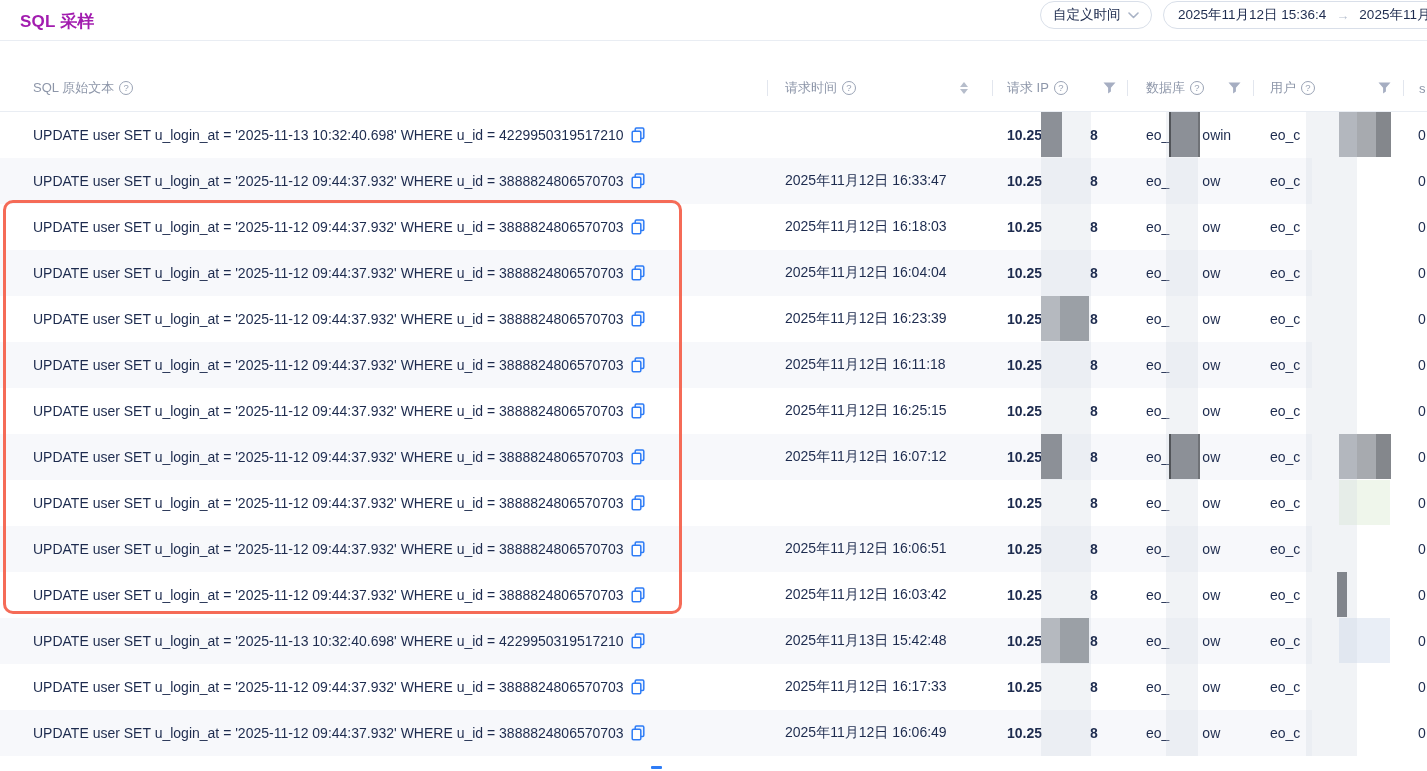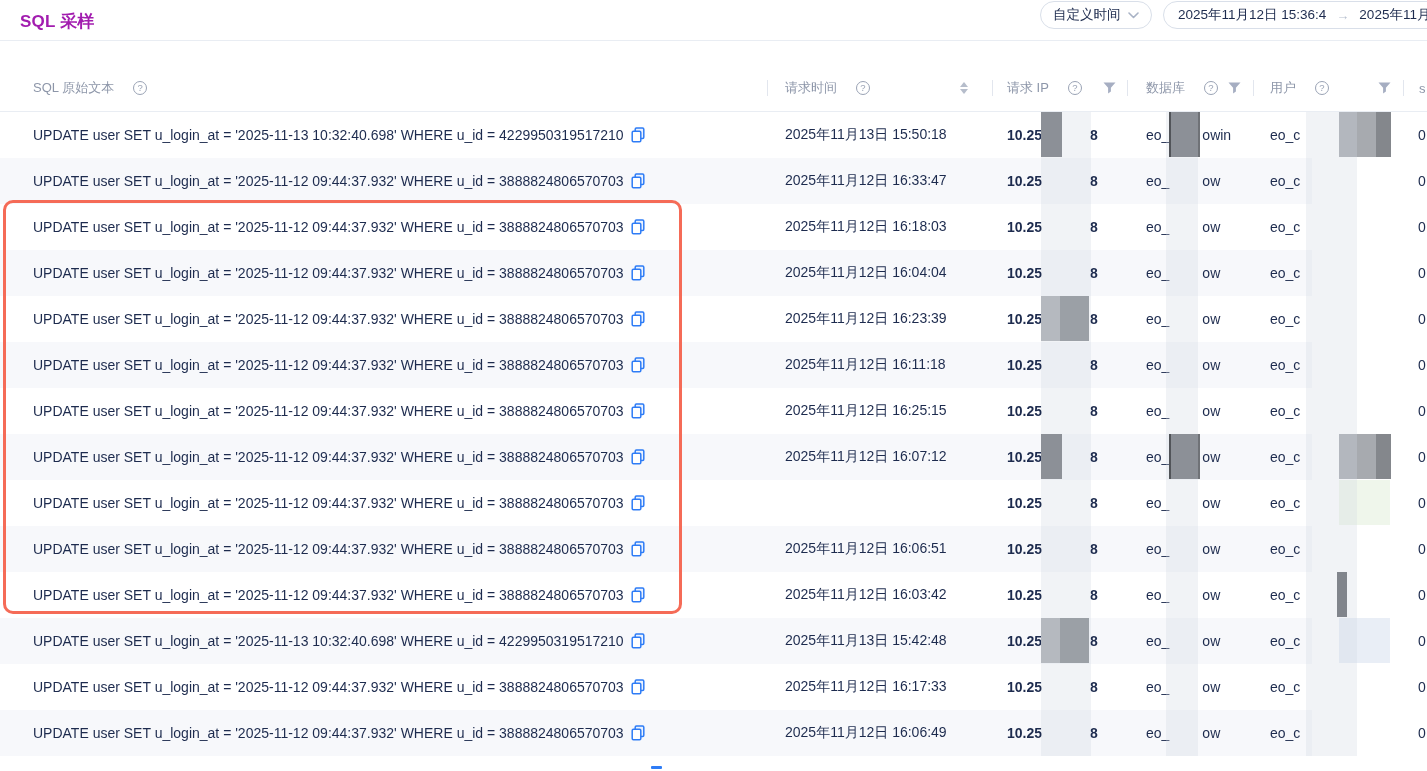--- a/index.html
+++ b/index.html
@@ -12,21 +12,21 @@
   .pill { position:absolute; top:1px; height:28px; border:1px solid #d9dfe9; border-radius:15px;
     background:#fff; display:flex; align-items:center; font-size:13.5px; color:#1d2b4e; }
   .pill-time { left:1040px; width:112px; padding:0 12px; justify-content:space-between; cursor:pointer; }
   .pill-date { left:1163px; width:290px; padding:0 14px; cursor:pointer; white-space:nowrap; }
   .chev { width:11px; height:7px; }
   .arrow { color:#b6bfce; margin:0 10px; font-size:13px; }
 
   .thead { position:absolute; left:0; top:41px; width:1427px; height:71px; background:#fff; }
   .thead-inner { position:absolute; left:0; bottom:0; width:100%; height:47px;
     border-bottom:1px solid #e9edf3; }
-  .th { position:absolute; top:0; height:46px; display:flex; align-items:center; gap:19px;
+  .th { position:absolute; top:0; height:46px; display:flex; align-items:center; gap:5px;
     font-size:13px; color:#8d96a9; white-space:nowrap; }
   .th-sep { position:absolute; top:15px; width:1px; height:16px; background:#e2e6ee; }
   .help { width:14px; height:14px; border:1px solid #9aa3b5; border-radius:50%;
     color:#9aa3b5; font-size:9.5px; line-height:12px; text-align:center; display:inline-block;
     cursor:pointer; flex:0 0 auto; }
   .sortbox { display:inline-flex; flex-direction:column; gap:2px; cursor:pointer; margin-left:2px; }
   .tri-up { width:0; height:0; border-left:4px solid transparent; border-right:4px solid transparent;
     border-bottom:5px solid #b6bdcb; }
   .tri-dn { width:0; height:0; border-left:4px solid transparent; border-right:4px solid transparent;
     border-top:5px solid #b6bdcb; }
@@ -152,23 +152,20 @@
 
 <div class="tbody" id="tbody">
     <div class="row">
     <div class="cell c-sql">
       <span>UPDATE user SET u_login_at = '2025-11-13 10:32:40.698' WHERE u_id = 4229950319517210</span>
       <svg class="copy-btn" viewBox="0 0 15 16">
         <rect x="4.2" y="1" width="8.6" height="10.5" rx="1.2" fill="#eaf2ff" stroke="#2e7cf6" stroke-width="1.5"></rect>
         <rect x="1.2" y="4.2" width="8.6" height="10.5" rx="1.2" fill="#ffffff" stroke="#2e7cf6" stroke-width="1.5"></rect>
       </svg>
     </div>
-    <div class="cell c-time">
-      <span>2025年11月13日 15:50:18</span>
-    </div>
     <div class="cell c-ip">
       <span>10.25</span>
         <span class="redspace rs-ip red-dark">
           <span class="blk b1"></span>
           <span class="blk b2"></span>
         </span>
         <span>8</span>
     </div>
     <div class="cell c-db">
       <span>eo_</span>

